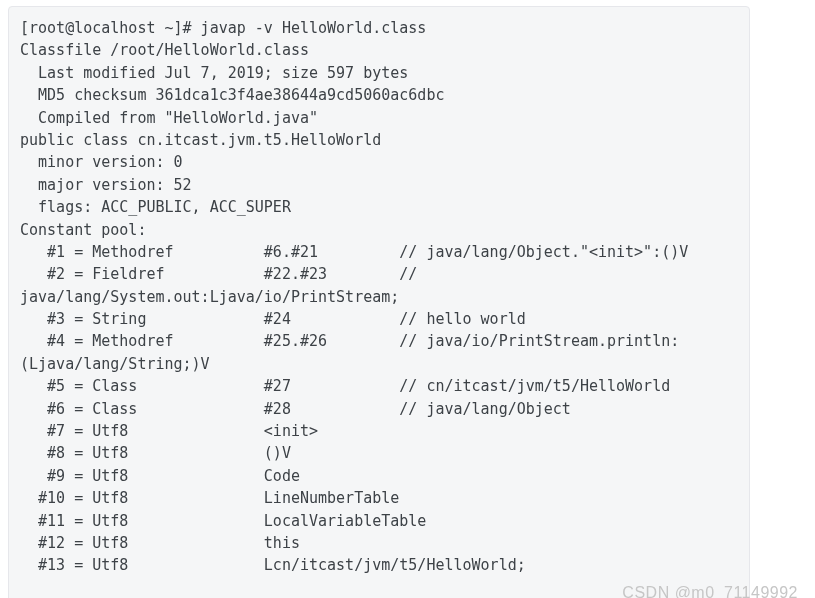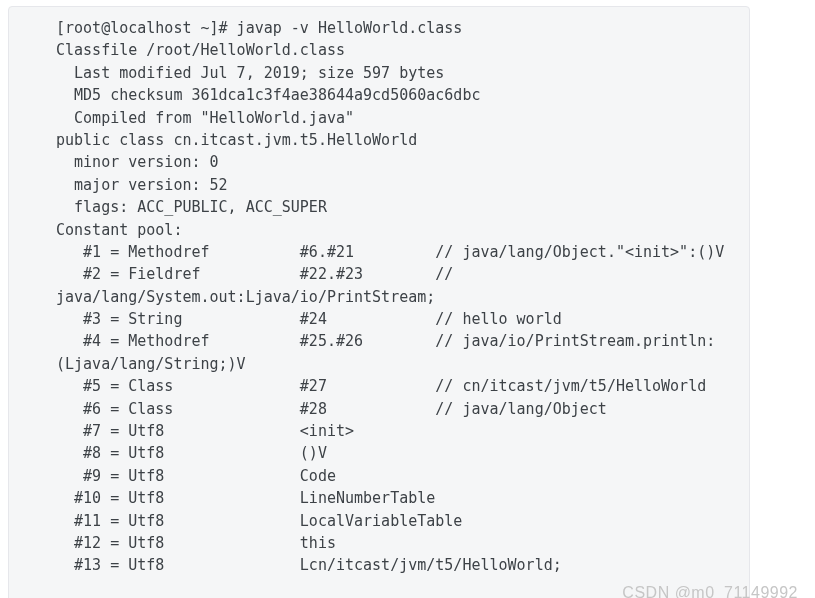--- a/index.html
+++ b/index.html
@@ -33,21 +33,20 @@
     margin: 0;
     font-family: "DejaVu Sans Mono", "Liberation Mono", monospace;
     font-size: 15px;
     line-height: 22.4px;
     color: var(--code-text, #3d4247);
     white-space: pre;
   }
   .code .line {
     white-space: pre;
     height: 22.4px;
-    margin-left: 36px;
   }
   .watermark {
     position: absolute;
     right: 17px;
     top: 584px;
     font-family: "Liberation Sans", sans-serif;
     font-size: 16px;
     letter-spacing: 0.5px;
     color: var(--watermark-color, #c6c6c6);
     pointer-events: none;

